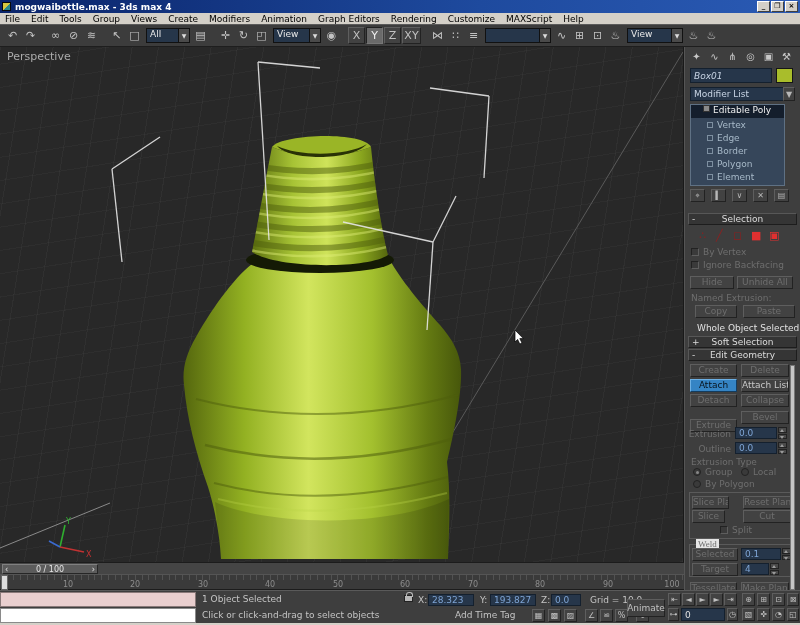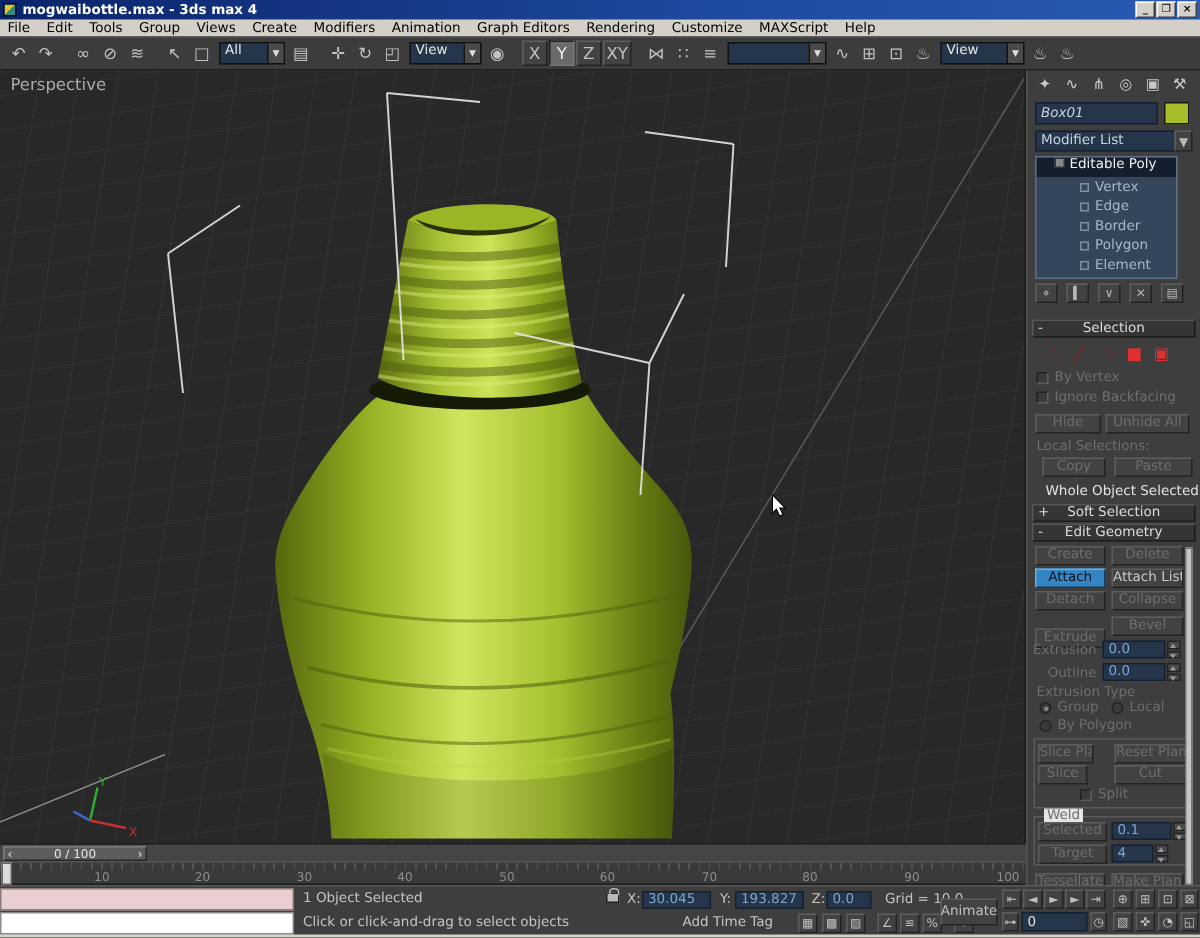--- a/index.html
+++ b/index.html
@@ -52,21 +52,21 @@
   .ptab { position:absolute; top:2px; width:17px; height:15px; display:flex; align-items:center;
     justify-content:center; color:#c8c8c8; font-size:10px; }
   .fld { background:#26364a; border:1px solid #14202e; color:#c8d4e4; display:flex;
     align-items:center; padding:0 3px; font-size:9px; overflow:hidden; white-space:nowrap; }
   .fld.blue-val { color:#7ea4d4; }
   .swatch { border:1px solid #161616; }
   .stackbox { position:absolute; left:5px; top:57px; width:95px; height:82px; background:#36465a;
     border:1px solid #5f7184; color:#a7b9c8; overflow:hidden; }
   .stackroot { height:13px; background:#141e2c; color:#f0f0f0; display:flex; padding-left:12px; gap:3px; }
   .stackroot .sicon { width:7px; height:7px; background:#8a8a8a; border:1px solid #333; }
-  .stackchild { height:13px; display:flex; align-items:center; padding-left:29px; gap:4px; }
+  .stackchild { height:13px; display:flex; align-items:center; padding-left:16px; gap:4px; }
   .stackchild .sicon { width:6px; height:6px; border:1px solid #7d8fa0; }
   .minibtn { position:absolute; width:15px; height:13px; background:#424242; border:1px solid;
     border-color:#5e5e5e #222 #222 #5e5e5e; color:#b8b8b8; font-size:8px; display:flex;
     align-items:center; justify-content:center; }
   .roll-h { position:absolute; left:3px; width:109px; height:12px; background:#353535;
     border:1px solid; border-color:#575757 #1d1d1d #1d1d1d #575757; color:#dcdcdc;
     text-align:center; line-height:10px; font-size:9px; }
   .roll-h .pm { position:absolute; left:3px; top:0; }
   .pbtn { position:absolute; height:13px; background:#424242; border:1px solid;
     border-color:#5e5e5e #222 #222 #5e5e5e; color:#c8c8c8; font-size:9px; text-align:center;
@@ -333,21 +333,21 @@
   <div class="abs" style="left:66px; top:182px; color:#e03030; font-size:11px;">■</div>
   <div class="abs" style="left:84px; top:182px; color:#e03030; font-size:11px;">▣</div>
 
   <div class="chk" style="left:6px; top:201px;"></div>
   <div class="plabel" style="left:18px; top:200px;">By Vertex</div>
   <div class="chk" style="left:6px; top:214px;"></div>
   <div class="plabel" style="left:18px; top:213px;">Ignore Backfacing</div>
 
   <div class="pbtn dis" style="left:5px; top:229px; width:44px;">Hide</div>
   <div class="pbtn dis" style="left:52px; top:229px; width:56px;">Unhide All</div>
-  <div class="plabel" style="left:6px; top:246px;">Local Selections:</div>
+  <div class="plabel" style="left:6px; top:246px;">Named Extrusion:</div>
   <div class="pbtn dis" style="left:10px; top:258px; width:42px;">Copy</div>
   <div class="pbtn dis" style="left:58px; top:258px; width:52px;text-align:center;">Paste</div>
   <div class="plabel lit" style="left:12px; top:276px;">Whole Object Selected</div>
 
   <div class="roll-h" style="top:289px;">
     <span class="pm">+</span>
     <span>Soft Selection</span>
   </div>
 
   <div class="roll-h" style="top:302px;">
@@ -387,21 +387,21 @@
   <div class="groupbox" style="top:445px; height:47px;">
     <div class="pbtn dis" style="left:2px; top:3px; width:37px;">Slice Plane</div>
     <div class="pbtn dis" style="left:53px; top:3px; width:48px;">Reset Plane</div>
     <div class="pbtn dis" style="left:2px; top:17px; width:33px;">Slice</div>
     <div class="pbtn dis" style="left:53px; top:17px; width:48px;">Cut</div>
     <div class="chk" style="left:30px; top:33px;"></div>
     <div class="plabel" style="left:42px; top:32px;">Split</div>
   </div>
 
   <div class="groupbox" style="top:497px; height:33px;">
-    <div class="plabel" style="left:6px; top:-6px; background:#e5e5e5; padding:0 2px;">Weld</div>
+    <div class="plabel" style="left:6px; top:-6px; background:#e5e5e5; padding:0 2px;font-family:Liberation Serif, serif;">Weld</div>
     <div class="pbtn dis" style="left:2px; top:3px; width:46px;">Selected</div>
     <div class="fld blue-val abs" style="left:51px; top:3px; width:40px; height:12px;">0.1</div>
     <div class="spin" style="left:92px; top:3px;">
         <i class="up"></i>
         <i class="dn"></i>
       </div>
     <div class="pbtn dis" style="left:2px; top:18px; width:46px;">Target</div>
     <div class="fld blue-val abs" style="left:51px; top:18px; width:28px; height:12px;">4</div>
     <div class="spin" style="left:80px; top:18px;">
         <i class="up"></i>
@@ -439,21 +439,21 @@
 
 <div id="statusbar">
   <div id="listener-pink"></div>
   <div id="listener-white"></div>
 
   <span class="abs" style="left:202px; top:3px;">1 Object Selected</span>
   <span class="abs" style="left:202px; top:19px;">Click or click-and-drag to select objects</span>
   <div id="lock-icon"></div>
 
   <span class="abs" style="left:418px; top:4px;">X:</span>
-  <div class="fld blue-val abs" style="left:428px; top:3px; width:46px; height:12px;">30.045</div>
+  <div class="fld blue-val abs" style="left:428px; top:3px; width:46px; height:12px;">28.323</div>
   <span class="abs" style="left:480px; top:4px;">Y:</span>
   <div class="fld blue-val abs" style="left:490px; top:3px; width:46px; height:12px;">193.827</div>
   <span class="abs" style="left:541px; top:4px;">Z:</span>
   <div class="fld blue-val abs" style="left:551px; top:3px; width:30px; height:12px;">0.0</div>
   <span class="abs" style="left:590px; top:4px;">Grid = 10.0</span>
 
   <span class="abs" style="left:455px; top:19px;">Add Time Tag</span>
   <div class="sbtn" style="left:532px; top:18px; width:13px;">▦</div>
   <div class="sbtn" style="left:548px; top:18px; width:13px;">▩</div>
   <div class="sbtn" style="left:564px; top:18px; width:13px;">▨</div>

